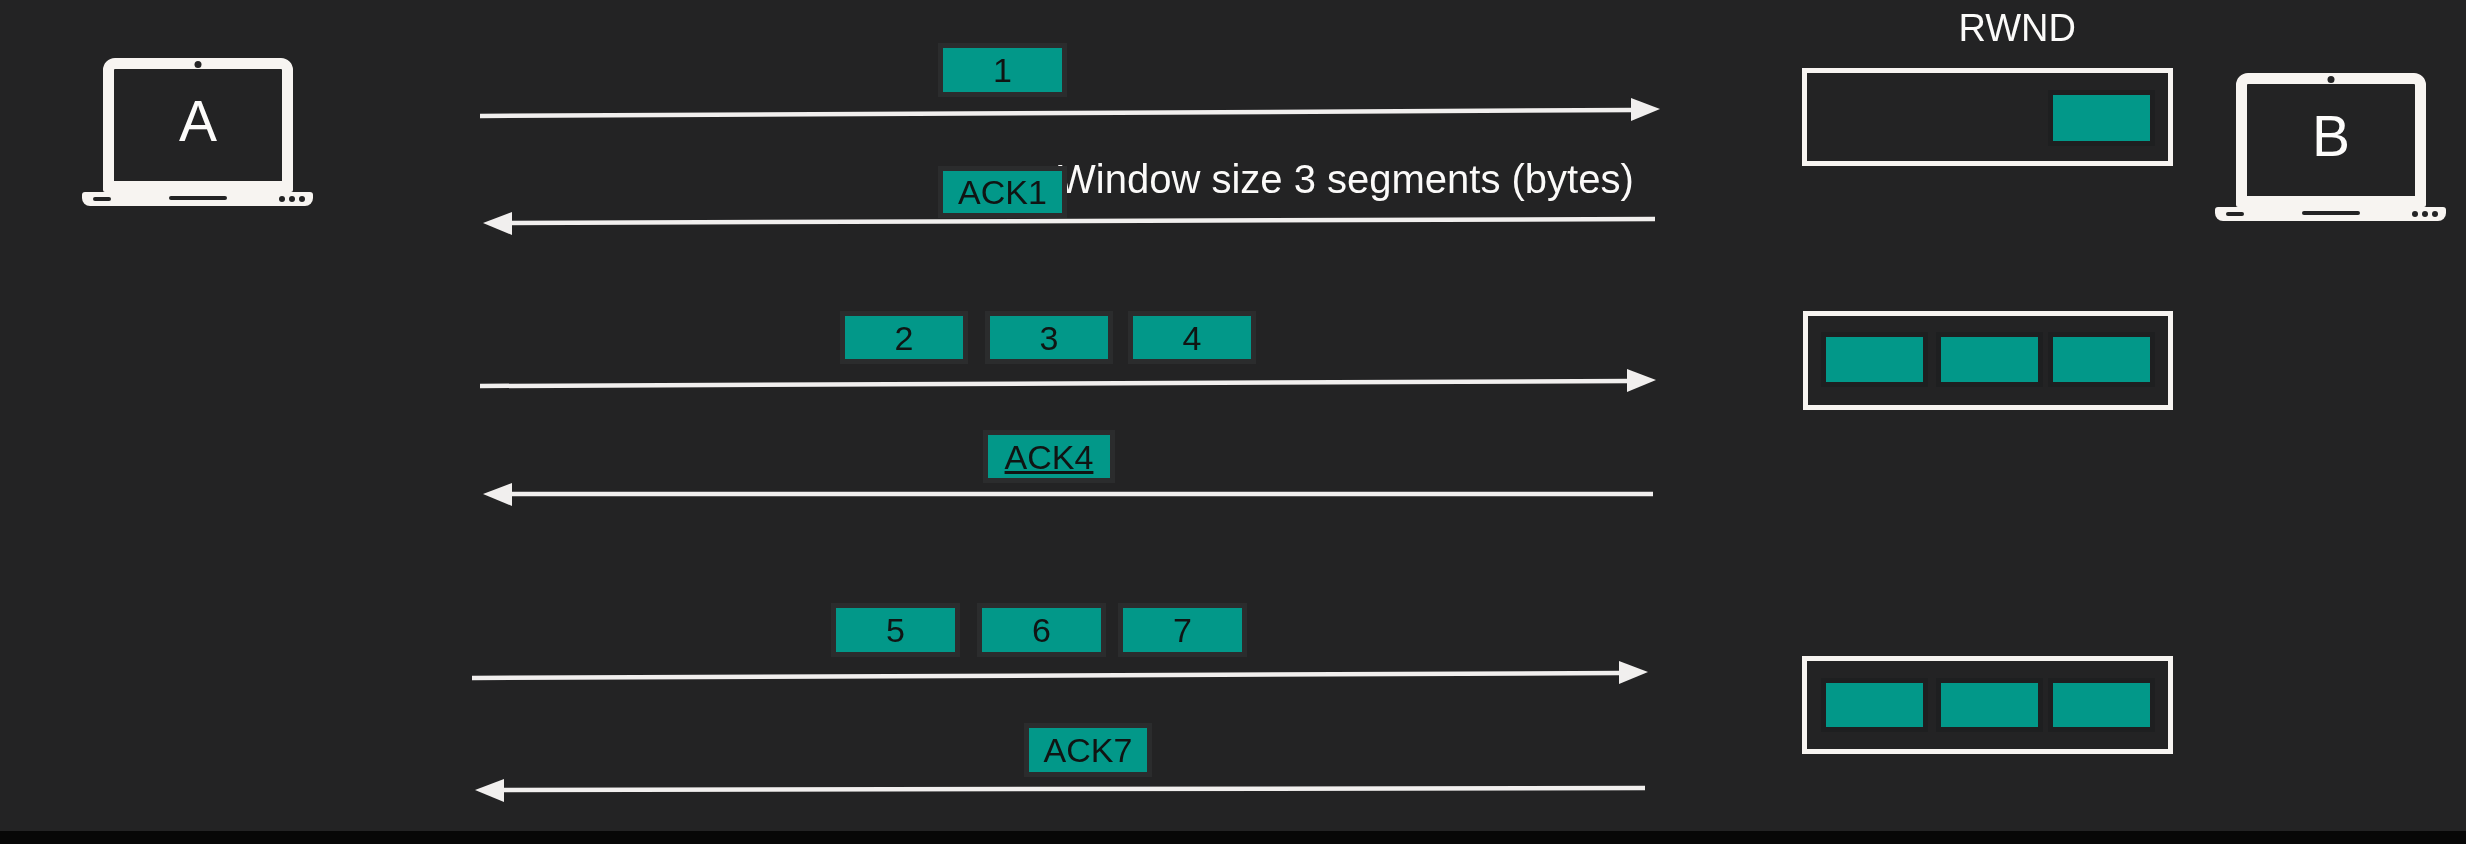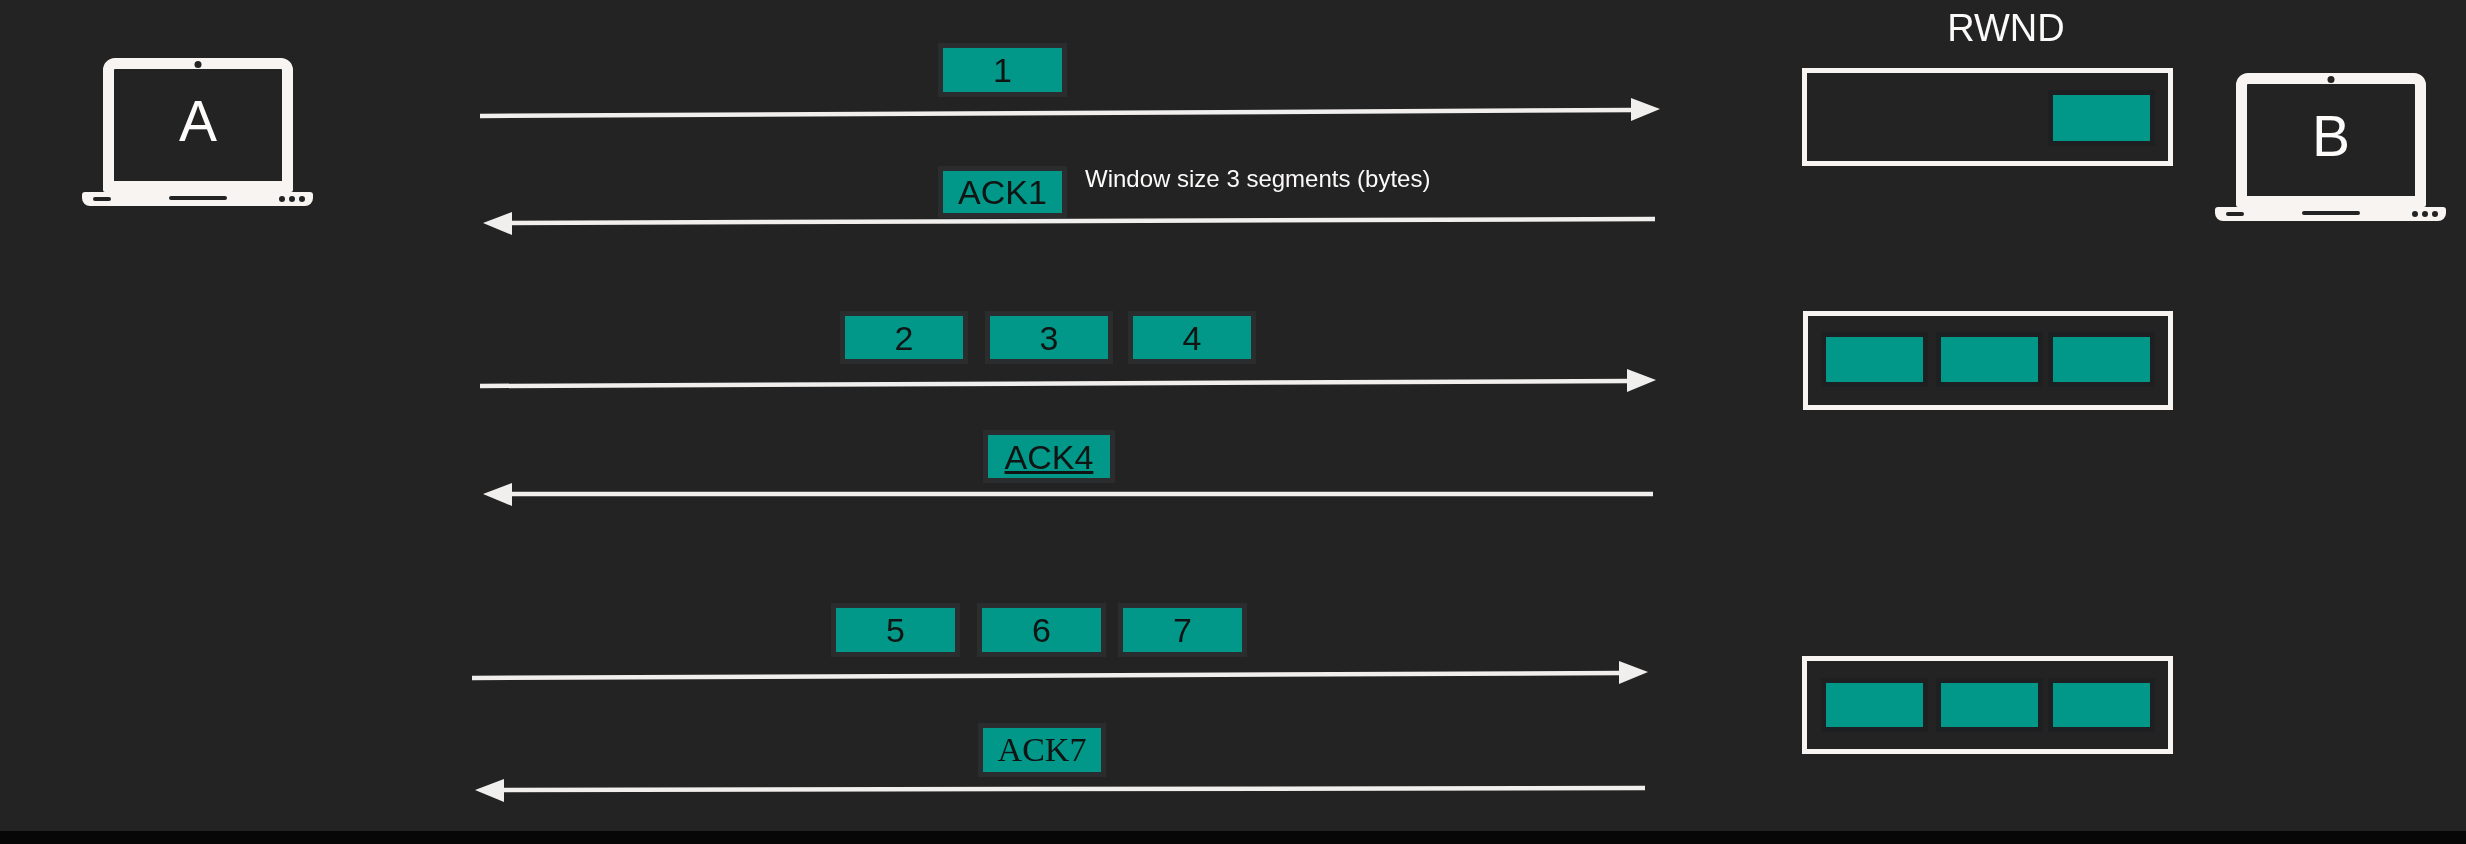--- a/index.html
+++ b/index.html
@@ -21,26 +21,26 @@
     position:absolute;background:var(--teal);border:5px solid var(--rim);
     display:flex;align-items:center;justify-content:center;
     color:#101413;font-size:34px;line-height:1;
   }
 
   
   .rwnd-box{position:absolute;border:5px solid var(--lwhite);background:transparent;}
   .cell{position:absolute;background:var(--teal);border:5px solid var(--cellrim);}
 
   .rwnd-title{
-    position:absolute;left:1936px;top:8px;width:140px;text-align:center;
+    position:absolute;left:1936px;top:8px;width:140px;text-align:right;
     color:var(--twhite);font-size:38px;line-height:40px;
   }
   .note{
-    position:absolute;left:1085px;top:160px;color:var(--twhite);
-    font-size:24px;line-height:38px;white-space:nowrap;
+    position:absolute;left:1058px;top:160px;color:var(--twhite);
+    font-size:40px;line-height:38px;white-space:nowrap;
   }
 
   
   .laptop{position:absolute;width:231px;height:170px;}
   .lt-screen{
     position:absolute;left:21px;top:18px;width:190px;height:134px;
     border:11px solid var(--lwhite);border-radius:12px 12px 2px 2px;background:var(--bg);
     display:flex;align-items:center;justify-content:center;
   }
   .lt-cam{position:absolute;top:-8px;left:50%;transform:translateX(-50%);
@@ -114,21 +114,21 @@
   <div class="seg" style="left:938px;top:166px;width:129px;height:52px;">ACK1</div>
 
   <div class="seg" style="left:840px;top:311px;width:128px;height:53px;">2</div>
   <div class="seg" style="left:985px;top:311px;width:128px;height:53px;">3</div>
   <div class="seg" style="left:1128px;top:311px;width:128px;height:53px;">4</div>
   <div class="seg" style="left:983px;top:430px;width:132px;height:53px;text-decoration:underline;">ACK4</div>
 
   <div class="seg" style="left:831px;top:603px;width:129px;height:54px;">5</div>
   <div class="seg" style="left:977px;top:603px;width:129px;height:54px;">6</div>
   <div class="seg" style="left:1118px;top:603px;width:129px;height:54px;">7</div>
-  <div class="seg" style="left:978px;top:723px;width:128px;height:54px;font-family:Liberation Serif, serif;">ACK7</div>
+  <div class="seg" style="left:1024px;top:723px;width:128px;height:54px;">ACK7</div>
 
   <svg class="arrows" viewBox="0 0 2466 844">
     <g>
       <line x1="480" y1="116" x2="1634" y2="110"></line>
       <polygon points="1660,109 1631,98 1631,121"></polygon>
     </g>
     <g>
       <line x1="1655" y1="219" x2="508" y2="223"></line>
       <polygon points="483,223 512,212 512,235"></polygon>
     </g>

